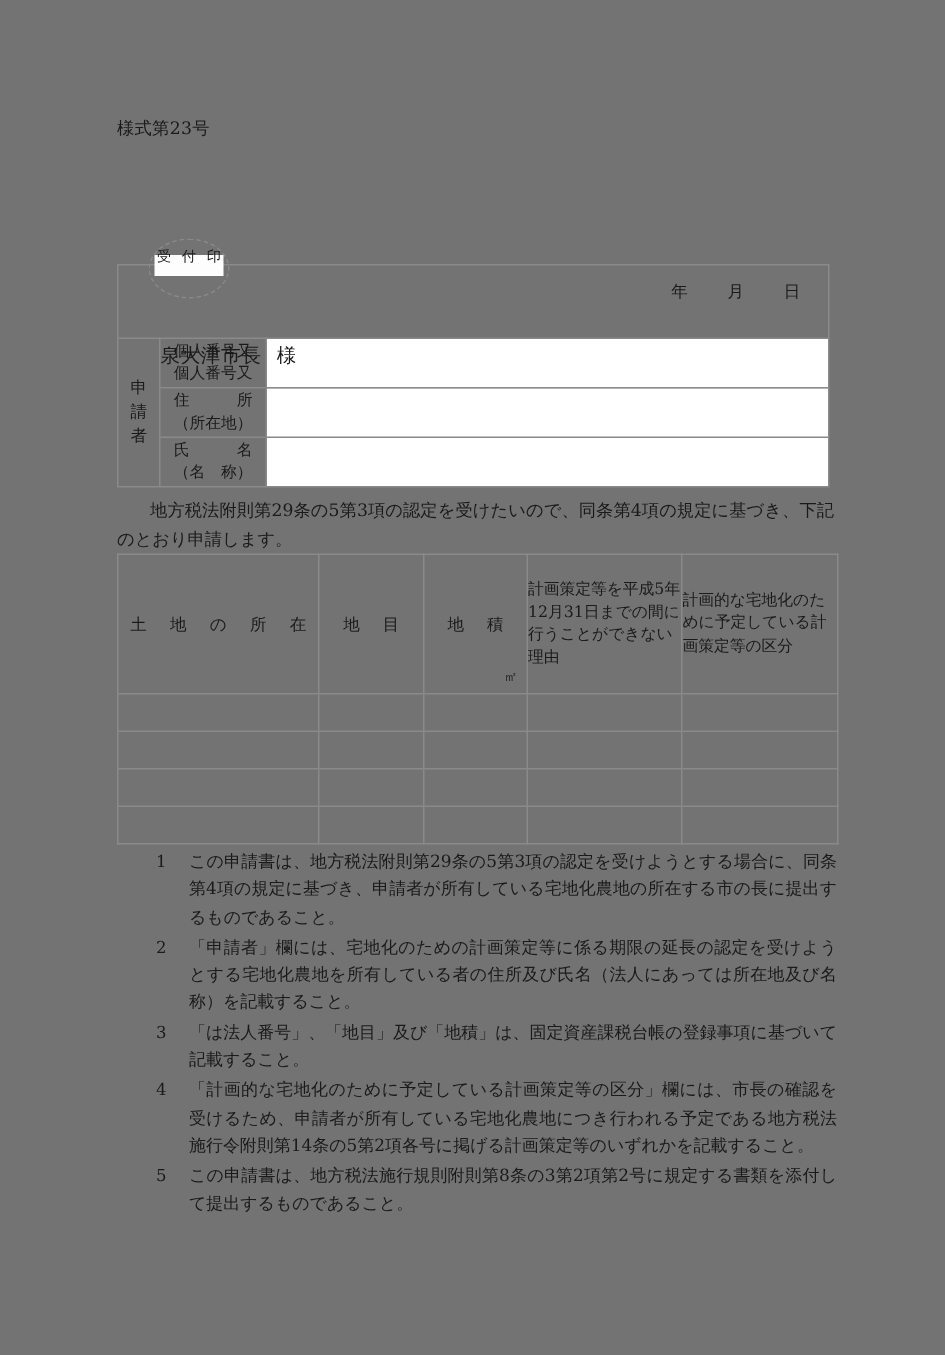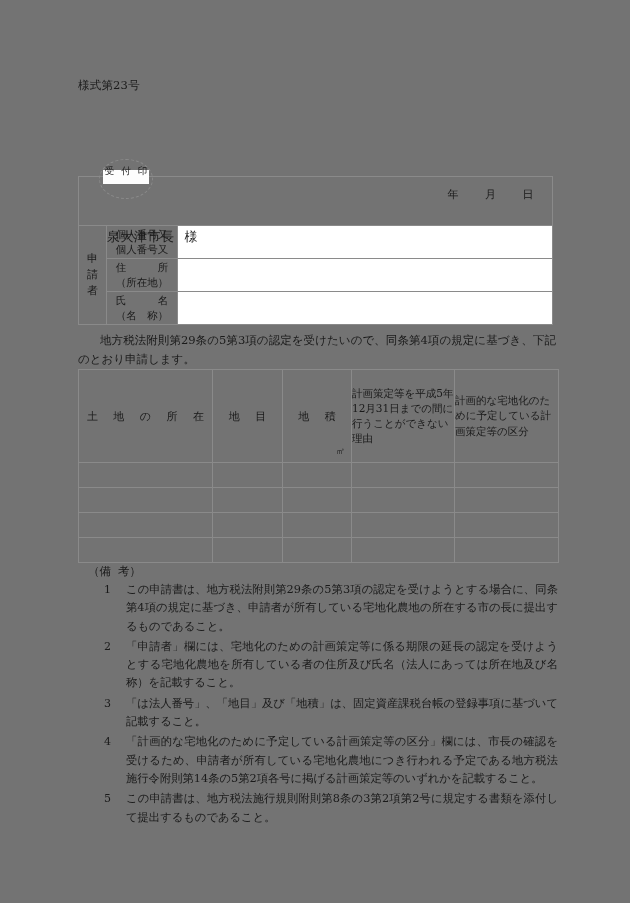--- a/index.html
+++ b/index.html
@@ -347,21 +347,20 @@
         <td class="data-row"></td>
         <td class="data-row"></td>
         <td class="data-row"></td>
         <td class="data-row"></td>
         <td class="data-row"></td>
       </tr>
     </tbody>
   </table>
 
   <div class="remarks">
-    <div class="remarks-title"><span>（備</span><span class="gap"></span><span>考）</span></div>
 
     <div class="note">
       <div class="note-num">1</div>
       <div class="note-text">この申請書は、地方税法附則第29条の5第3項の認定を受けようとする場合に、同条第4項の規定に基づき、申請者が所有している宅地化農地の所在する市の長に提出するものであること。</div>
     </div>
     <div class="note">
       <div class="note-num">2</div>
       <div class="note-text">「申請者」欄には、宅地化のための計画策定等に係る期限の延長の認定を受けようとする宅地化農地を所有している者の住所及び氏名（法人にあっては所在地及び名称）を記載すること。</div>
     </div>
     <div class="note">

